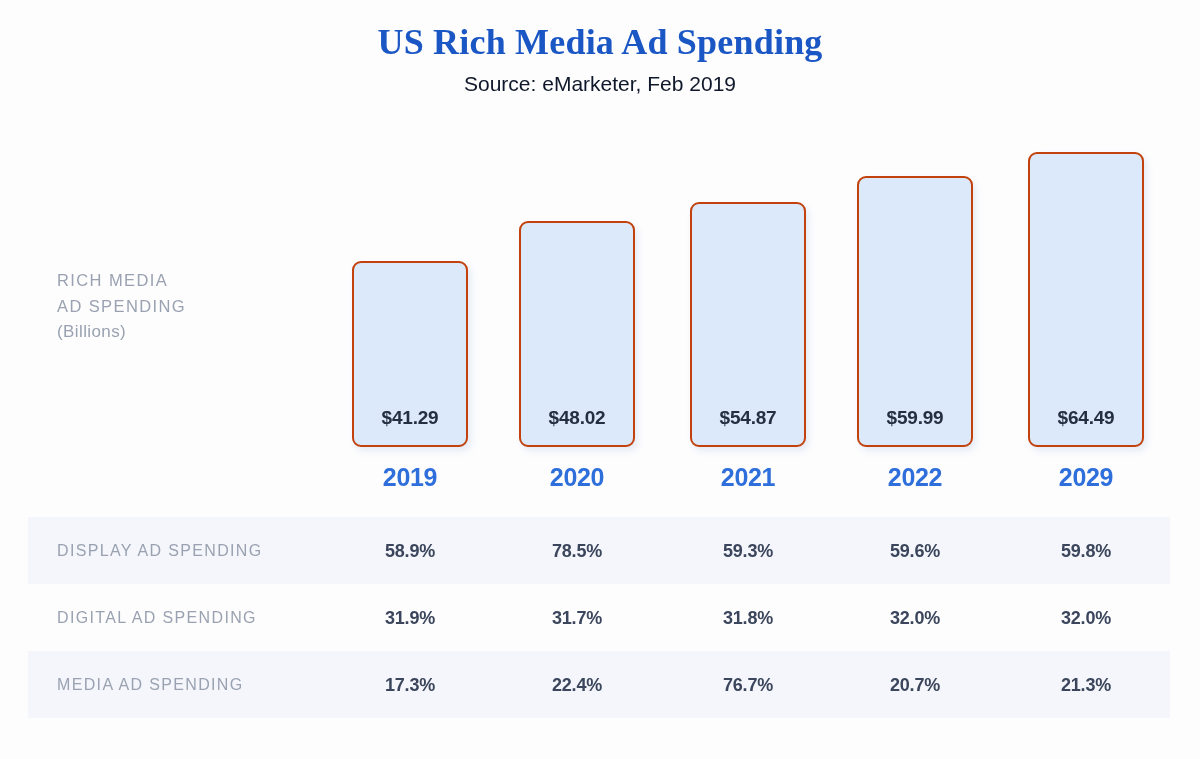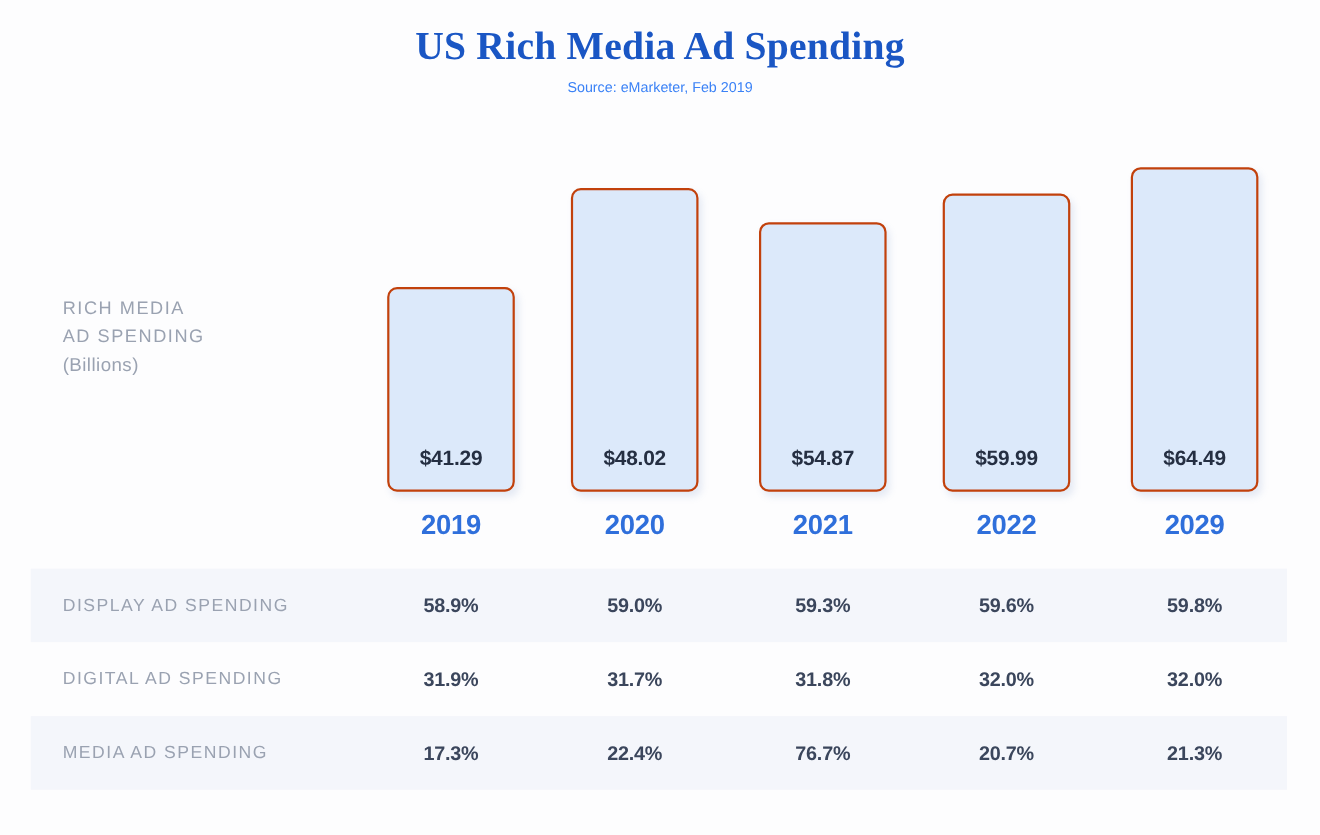--- a/index.html
+++ b/index.html
@@ -35,23 +35,23 @@
     font-weight: bold;
     font-size: 36px;
     line-height: 1.0;
     color: #1a56c4;
     margin: 0;
     padding-top: 24px;
     letter-spacing: 0.2px;
   }
   .chart-subtitle {
     font-family: "Liberation Sans", sans-serif;
-    font-size: 13px;
+    font-size: 21px;
     font-weight: normal;
-    color: #3b82f6;
+    color: #0f172a;
     margin: 0;
     padding-top: 12px;
   }
 
   
   .plot-area {
     position: absolute;
     left: 0;
     top: 140px;
     width: 1200px;
@@ -180,21 +180,21 @@
   </div>
 
   <div class="plot-area" id="plot-area">
       <div class="bar-group" style="left: 352px;">
         <div class="bar" style="height: 186px;">
           <div class="bar-value">$41.29</div>
         </div>
         <div class="bar-year">2019</div>
       </div>
       <div class="bar-group" style="left: 519px;">
-        <div class="bar" style="height: 276px;">
+        <div class="bar" style="height: 226px;">
           <div class="bar-value">$48.02</div>
         </div>
         <div class="bar-year">2020</div>
       </div>
       <div class="bar-group" style="left: 690px;">
         <div class="bar" style="height: 245px;">
           <div class="bar-value">$54.87</div>
         </div>
         <div class="bar-year">2021</div>
       </div>
@@ -209,21 +209,21 @@
           <div class="bar-value">$64.49</div>
         </div>
         <div class="bar-year">2029</div>
       </div>
     </div>
 
   <div class="data-table" id="data-table">
       <div class="data-row shaded">
         <div class="row-label">DISPLAY AD SPENDING</div>
         <div class="row-cell" style="left: 324px;">58.9%</div>
-        <div class="row-cell" style="left: 491px;">59.0%</div>
+        <div class="row-cell" style="left: 491px;">78.5%</div>
         <div class="row-cell" style="left: 662px;">59.3%</div>
         <div class="row-cell" style="left: 829px;">59.6%</div>
         <div class="row-cell" style="left: 1000px;">59.8%</div>
       </div>
       <div class="data-row plain">
         <div class="row-label">DIGITAL AD SPENDING</div>
         <div class="row-cell" style="left: 324px;">31.9%</div>
         <div class="row-cell" style="left: 491px;">31.7%</div>
         <div class="row-cell" style="left: 662px;">31.8%</div>
         <div class="row-cell" style="left: 829px;">32.0%</div>

